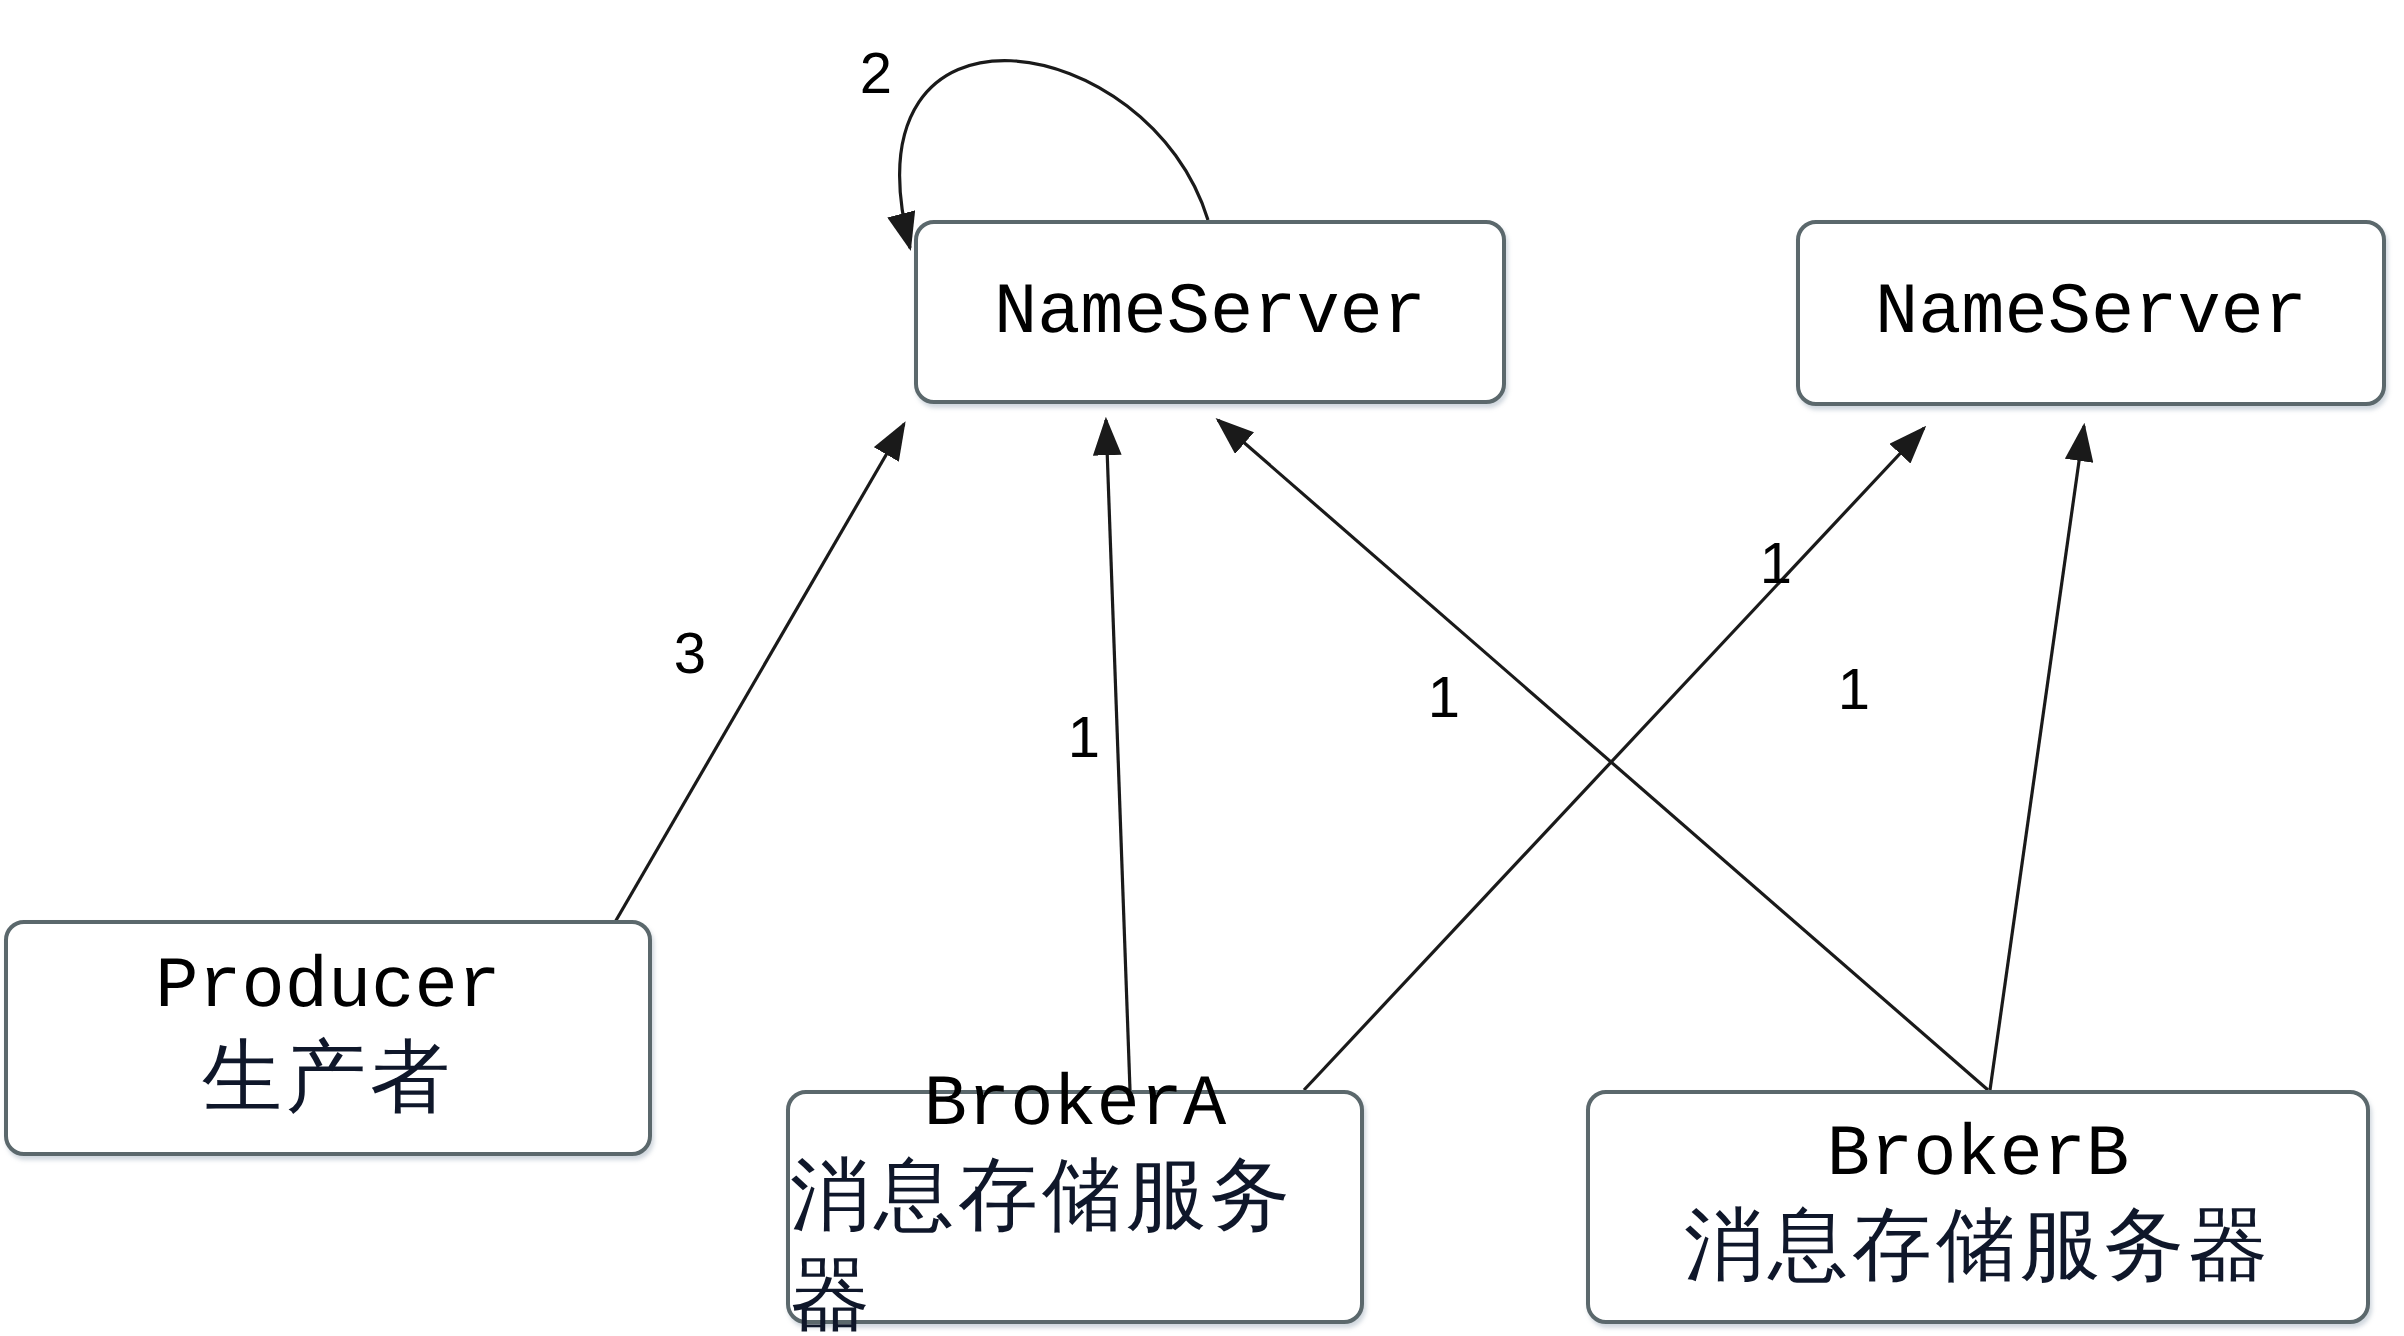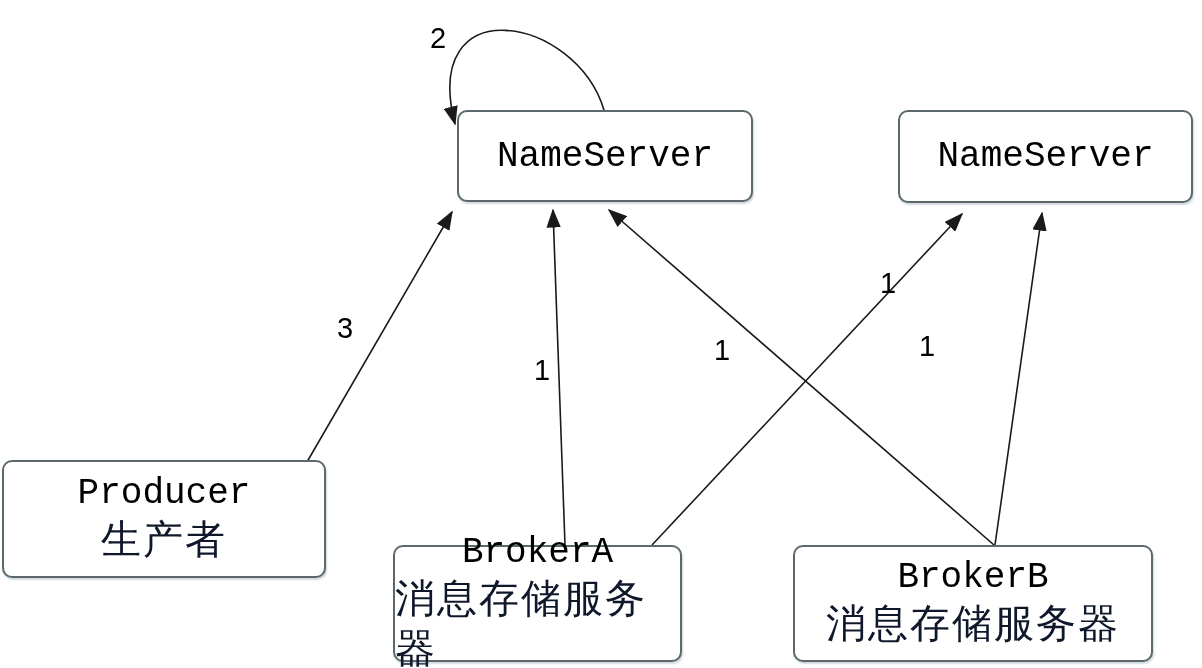--- a/index.html
+++ b/index.html
@@ -43,21 +43,21 @@
   .node .subtitle {
     font-size: 40px;
     color: #0f172a;
     letter-spacing: 2px;
     margin-top: 2px;
   }
   #nameserver1 { left: 457px; top: 110px; width: 296px; height: 92px; }
   #nameserver2 { left: 898px; top: 110px; width: 295px; height: 93px; }
   #producer    { left: 2px;   top: 417px; width: 324px; height: 118px; margin-top: 43px; }
   #brokerA     { left: 393px; top: 545px; width: 289px; height: 117px; }
-  #brokerB     { left: 793px; top: 545px; width: 360px; height: 117px; }
+  #brokerB     { left: 793px; top: 545px; width: 392px; height: 117px; }
 
   .edge-label {
     position: absolute;
     transform: translate(-50%, -50%);
     font-size: 29px;
     color: #000000;
     background: transparent;
     line-height: 1;
   }
   #lbl-producer-ns1 { left: 345px; top: 328px; }

